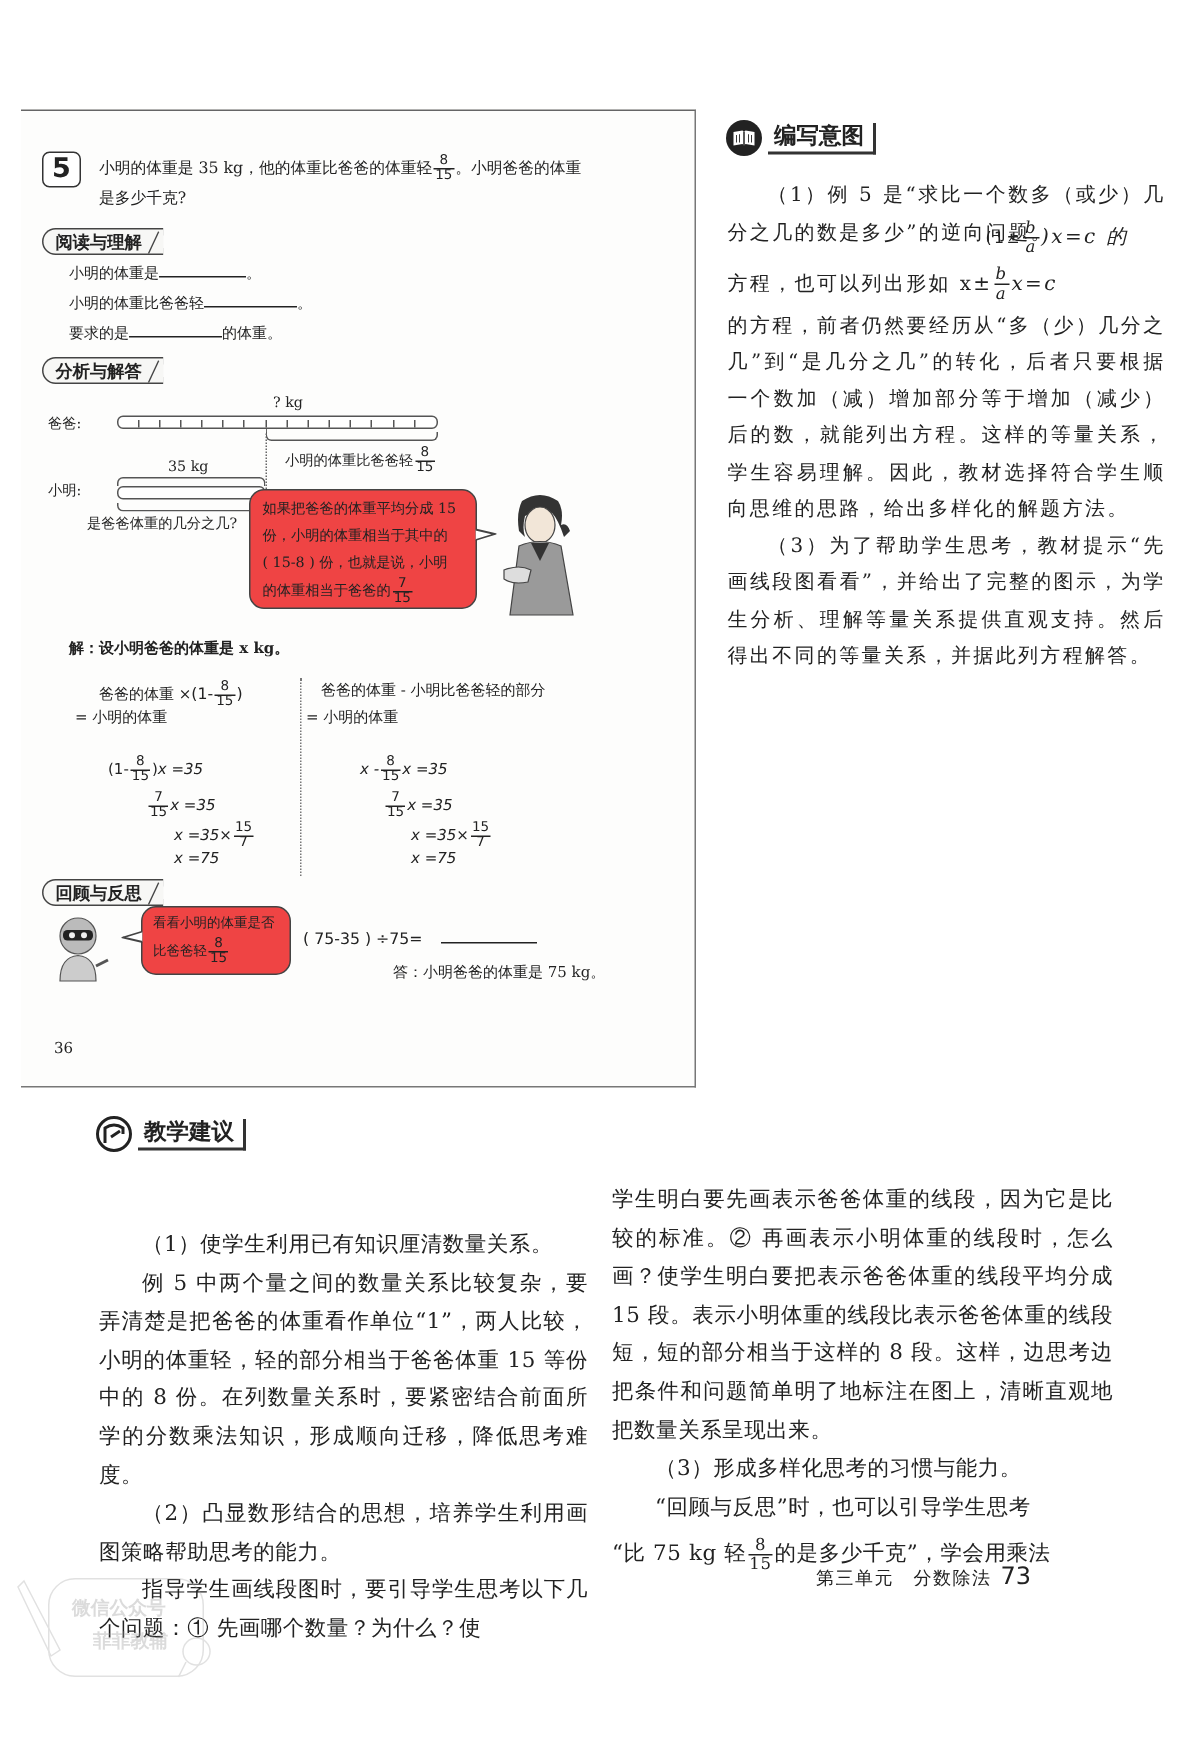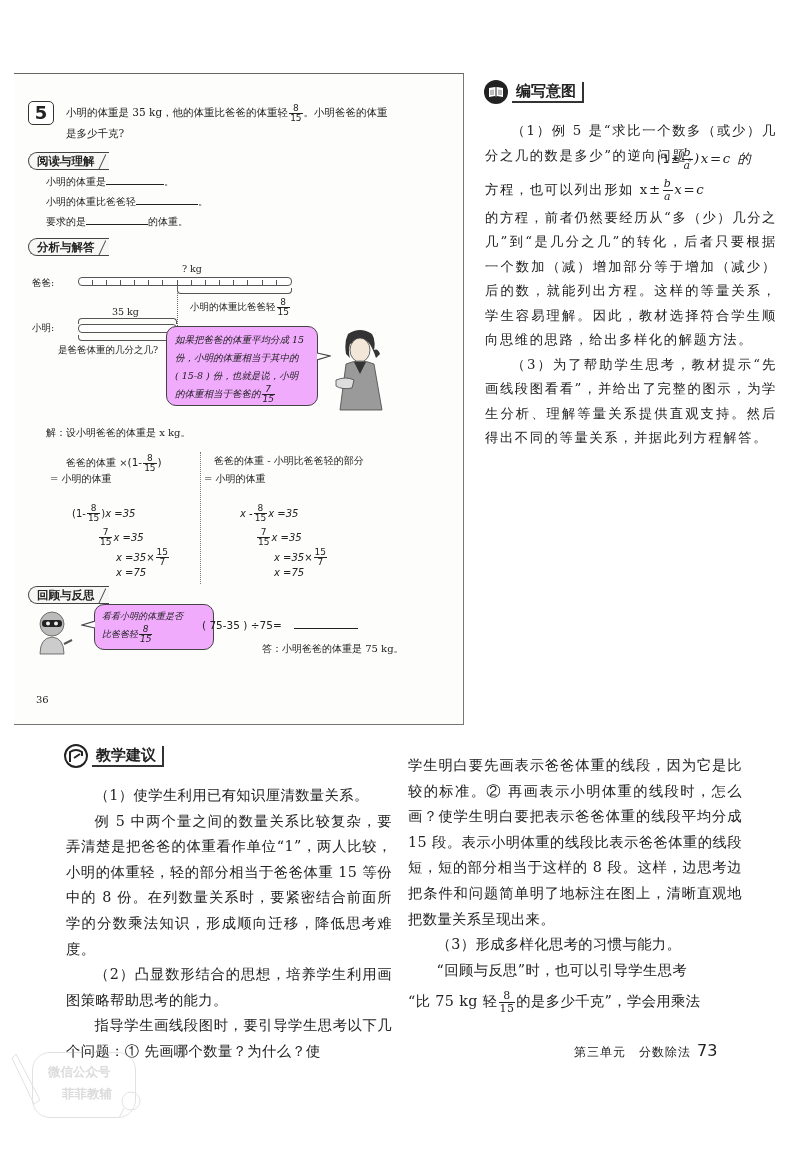--- a/index.html
+++ b/index.html
@@ -38,47 +38,47 @@
   .blank { display: inline-block; border-bottom: 1px solid #222; height: 11px; vertical-align: baseline; }
 
   
   .bar { position: absolute; height: 9px; border: 1px solid #555; border-radius: 4px; background: #fff; }
   .tick { position: absolute; top: 2px; width: 1px; height: 5px; background: #555; }
   .brace { position: absolute; height: 6px; border: 1px solid #555; border-radius: 0 0 4px 4px; border-top: none; }
   .brace-up { position: absolute; height: 6px; border: 1px solid #555; border-radius: 4px 4px 0 0; border-bottom: none; }
   .dotline { position: absolute; width: 0; border-left: 1px dotted #666; }
   .small { font-size: 9.5px; line-height: 12px; }
   .bubble {
-    position: absolute; border: 1.2px solid #444; border-radius: 10px; background: #f0abfc;
-    font-size: 9.5px; line-height: 18px; padding: 4px 8px; font-style: italic;
+    position: absolute; border: 1.2px solid #444; border-radius: 10px; background: #ef4444;
+    font-size: 9.5px; line-height: 18px; padding: 4px 8px;
   }
   .bubble-tail { position: absolute; width: 14px; height: 10px; }
 
   .math { font-family: "DejaVu Sans", sans-serif; font-size: 10.5px; }
   .mathline { position: absolute; font-size: 10px; line-height: 14px; white-space: nowrap; }
   .vdots { position: absolute; border-left: 1.5px dotted #777; }
   .pg-num-left { position: absolute; left: 22px; top: 620px; font-size: 10px; }
 
   
   .sec-head { position: absolute; display: flex; align-items: center; }
   .sec-icon { width: 24px; height: 24px; border-radius: 50%; background: #222; position: relative; }
   .sec-title {
     font-family: Liberation Sans, sans-serif; font-weight: bold; font-size: 15px; margin-left: 4px;
     padding: 0 6px 1px 4px; border-bottom: 2px solid #333; border-right: 2px solid #333; line-height: 18px;
   }
 
   .para { position: absolute; font-size: 13.3px; letter-spacing: 1.6px; line-height: 24.5px; text-align: justify; }
   .para p { margin: 0; }
   .para .ind { text-indent: 2em; }
 
-  .para2 { position: absolute; font-size: 14.3px; line-height: 25.6px; letter-spacing: 0.4px; text-align: justify; }
+  .para2 { position: absolute; font-size: 14.3px; line-height: 25.6px; letter-spacing: 0.4px; text-align: justify; margin-top: 35px; }
   .para2 p { margin: 0; }
   .para2 .ind { text-indent: 2em; }
 
-  .footer { position: absolute; left: 574px; top: 1041px; font-size: 12px; letter-spacing: 1px; text-align: right; }
+  .footer { position: absolute; left: 544px; top: 1041px; font-size: 12px; letter-spacing: 1px; text-align: right; }
   .footer .num { font-family: "DejaVu Sans", sans-serif; font-size: 16px; margin-left: 6px; letter-spacing: 0; }
 
   .watermark { position: absolute; left: 10px; top: 1050px; width: 130px; height: 70px; opacity: 0.35; }
   .watermark .box { position: absolute; left: 22px; top: 2px; width: 104px; height: 66px; border: 1px solid #aaa; border-radius: 18px; }
   .watermark .t1, .watermark .t2 { position: absolute; font-family: "DejaVu Sans", sans-serif; font-weight: bold; color: #999; font-size: 12.5px; }
   .watermark .t1 { left: 38px; top: 14px; }
   .watermark .t2 { left: 52px; top: 36px; font-family: Liberation Serif, serif; }
 </style>
 </head>
 <body>
@@ -146,21 +146,21 @@
 
     <svg class="abs" style="left:318px; top:254px;" width="58" height="84" viewBox="0 0 58 84">
       <path d="M16 6 Q28 -2 40 6 Q44 12 42 22 Q46 20 48 26 L44 30 Q40 18 36 14 Q26 12 18 16 Q16 24 18 30 L14 26 Q12 14 16 6Z" fill="#333"></path>
       <ellipse cx="28" cy="22" rx="10" ry="12" fill="#f2e6d8" stroke="#444" stroke-width="0.8"></ellipse>
       <path d="M14 36 Q28 30 42 36 L50 82 L8 82 Z" fill="#9a9a9a" stroke="#444" stroke-width="0.8"></path>
       <path d="M22 34 L28 46 L34 34" fill="#333"></path>
       <path d="M4 52 Q14 48 22 52 L20 60 Q10 62 4 58Z" fill="#ddd" stroke="#444" stroke-width="0.8"></path>
     </svg>
   </div>
 
-  <div class="line-txt" style="left:32px; top:352px;">解：设小明爸爸的体重是 x kg。</div>
+  <div class="line-txt" style="left:32px; top:352px;font-weight:bold;">解：设小明爸爸的体重是 x kg。</div>
 
   <div>
     <div class="mathline" style="left:52px; top:380px;"><span>爸爸的体重 ×</span><span class="math">(1-</span><span class="frac"><span class="n">8</span><span class="d">15</span></span><span class="math">)</span></div>
     <div class="mathline" style="left:36px; top:398px;">= 小明的体重</div>
     <div class="mathline math" style="left:58px; top:430px;">(1-<span class="frac"><span class="n">8</span><span class="d">15</span></span>)<i>x =35</i></div>
     <div class="mathline math" style="left:84px; top:454px;"><span class="frac"><span class="n">7</span><span class="d">15</span></span><i>x =35</i></div>
     <div class="mathline math" style="left:102px; top:474px;"><i>x =35×</i><span class="frac"><span class="n">15</span><span class="d">7</span></span></div>
     <div class="mathline math" style="left:102px; top:492px;"><i>x =75</i></div>
   </div>
 
@@ -177,21 +177,21 @@
 
   <div class="tag" style="left:14px; top:512px;">回顾与反思</div>
   <svg class="abs" style="left:20px; top:536px;" width="40" height="46" viewBox="0 0 40 46">
     <circle cx="18" cy="14" r="12" fill="#bbb" stroke="#555" stroke-width="0.8"></circle>
     <rect x="8" y="10" width="20" height="7" rx="3" fill="#222"></rect>
     <circle cx="14" cy="13.5" r="2" fill="#eee"></circle>
       <circle cx="22" cy="13.5" r="2" fill="#eee"></circle>
     <path d="M6 44 Q6 28 18 27 Q30 28 30 44 Z" fill="#ccc" stroke="#555" stroke-width="0.8"></path>
     <path d="M30 34 L38 30" stroke="#555" stroke-width="2"></path>
   </svg>
-  <div class="bubble" style="left:80px; top:530px; width:120px; height:46px; font-size:9px; line-height:17px; padding:3px 7px;">
+  <div class="bubble" style="left:80px; top:530px; width:100px; height:46px; font-size:9px; line-height:17px; padding:3px 7px;">
     <div>看看小明的体重是否</div>
     <div><span>比爸爸轻</span><span class="frac"><span class="n">8</span><span class="d">15</span></span></div>
   </div>
   <svg class="bubble-tail" style="left:67px; top:546px;" viewBox="0 0 14 10">
       <path d="M14 1 L1 5 L14 8" fill="#fff" stroke="#444" stroke-width="1.2"></path>
     </svg>
 
   <div class="mathline math" style="left:188px; top:544px; font-size:10.5px;"><span>( 75-35 ) ÷75=</span><span class="blank" style="width:64px; margin-left:12px;"></span></div>
   <div class="mathline" style="left:248px; top:568px;">答：小明爸爸的体重是 75 kg。</div>
 

